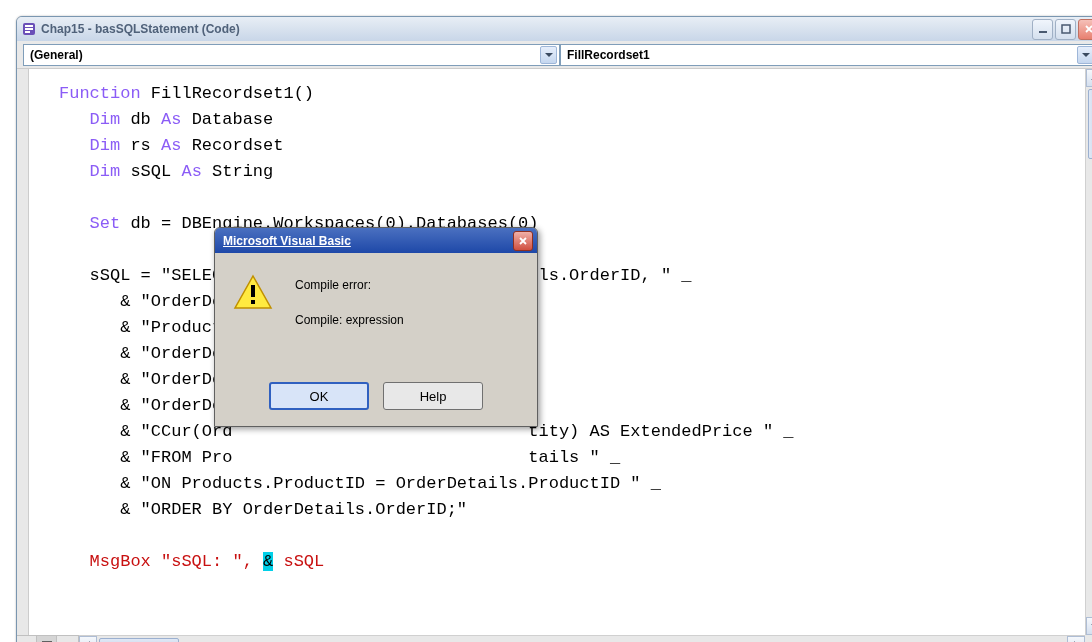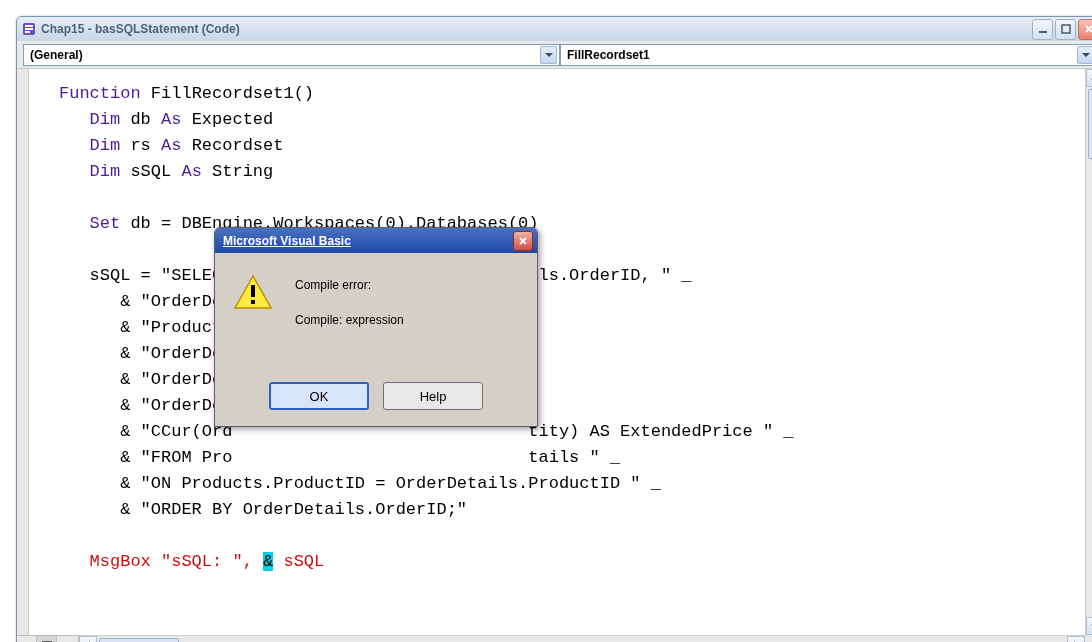--- a/index.html
+++ b/index.html
@@ -103,21 +103,21 @@
   color: #000;
   overflow: hidden;
 }
 .left-gutter {
   position: absolute;
   left: 0; top: 0; bottom: 18px;
   width: 12px;
   background: #e8e8e8;
   border-right: 1px solid #ccc;
 }
-.kw { color: #4c1d95; }
+.kw { color: #8b5cf6; }
 .err-line { color: #c81010; }
 .hl { background: #00d0e8; color: #000; }
 
 .vscroll {
   position: absolute;
   right: 0; top: 0; bottom: 18px;
   width: 18px;
   background: #e8e8e8;
   border-left: 1px solid #d0d0d0;
 }
@@ -292,21 +292,21 @@
         <svg viewBox="0 0 8 4">
             <path d="M0 0l4 4 4-4z" fill="#3a4a60"></path>
           </svg>
       </span>
     </div>
   </div>
 
   <div class="code-area">
     <div class="left-gutter"></div>
     <div class="code-content"><span class="kw">Function</span><span> FillRecordset1()</span>
-<span class="kw">   Dim</span><span> db </span><span class="kw">As</span><span> Expected</span>
+<span class="kw">   Dim</span><span> db </span><span class="kw">As</span><span> Database</span>
 <span class="kw">   Dim</span><span> rs </span><span class="kw">As</span><span> Recordset</span>
 <span class="kw">   Dim</span><span> sSQL </span><span class="kw">As</span><span> String</span>
 <span></span>
 <span class="kw">   Set</span><span> db = DBEngine.Workspaces(0).Databases(0)</span>
 <span></span>
 <span>   sSQL = "SELEC                               ls.OrderID, " _</span>
 <span>      &amp; "OrderDet</span>
 <span>      &amp; "Products.</span>
 <span>      &amp; "OrderDet</span>
 <span>      &amp; "OrderDet</span>

